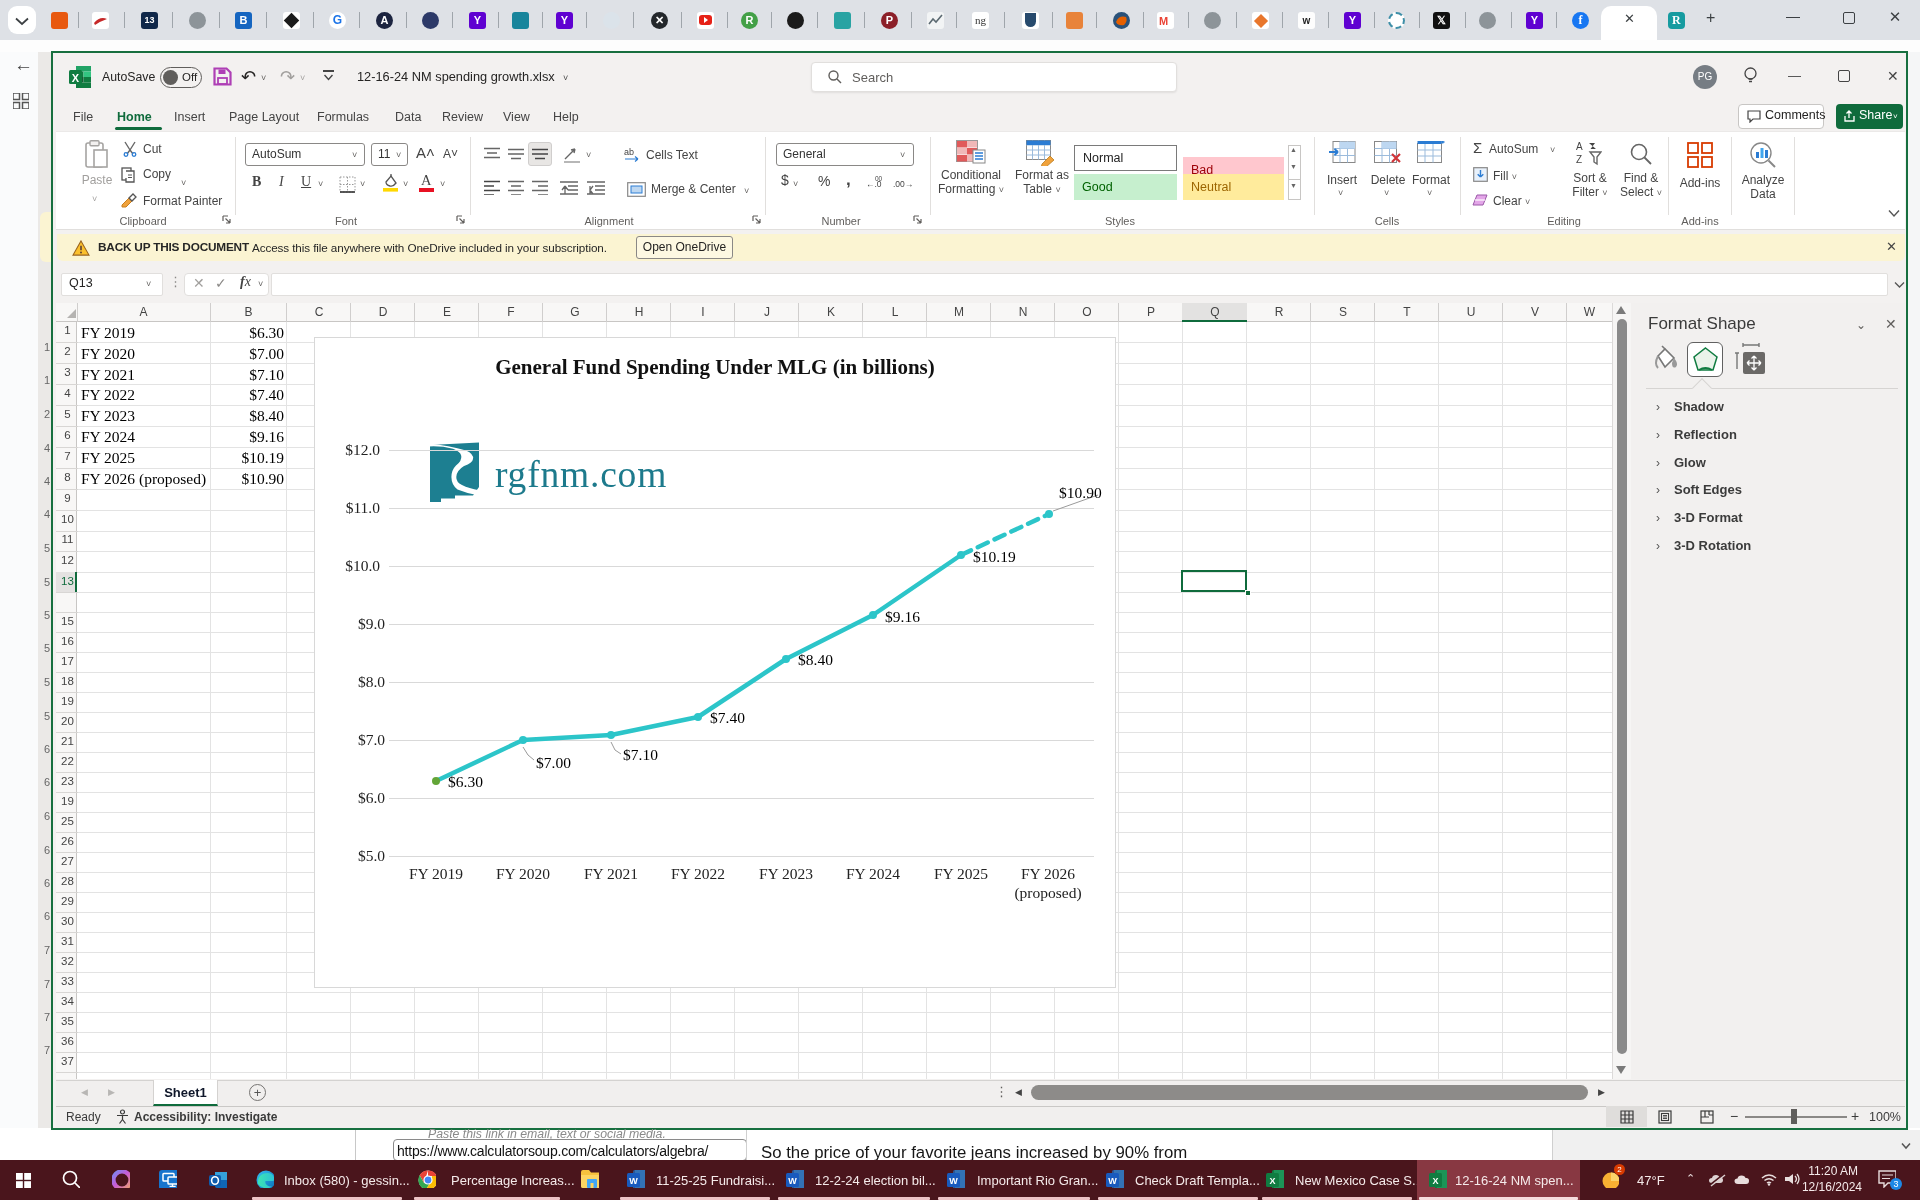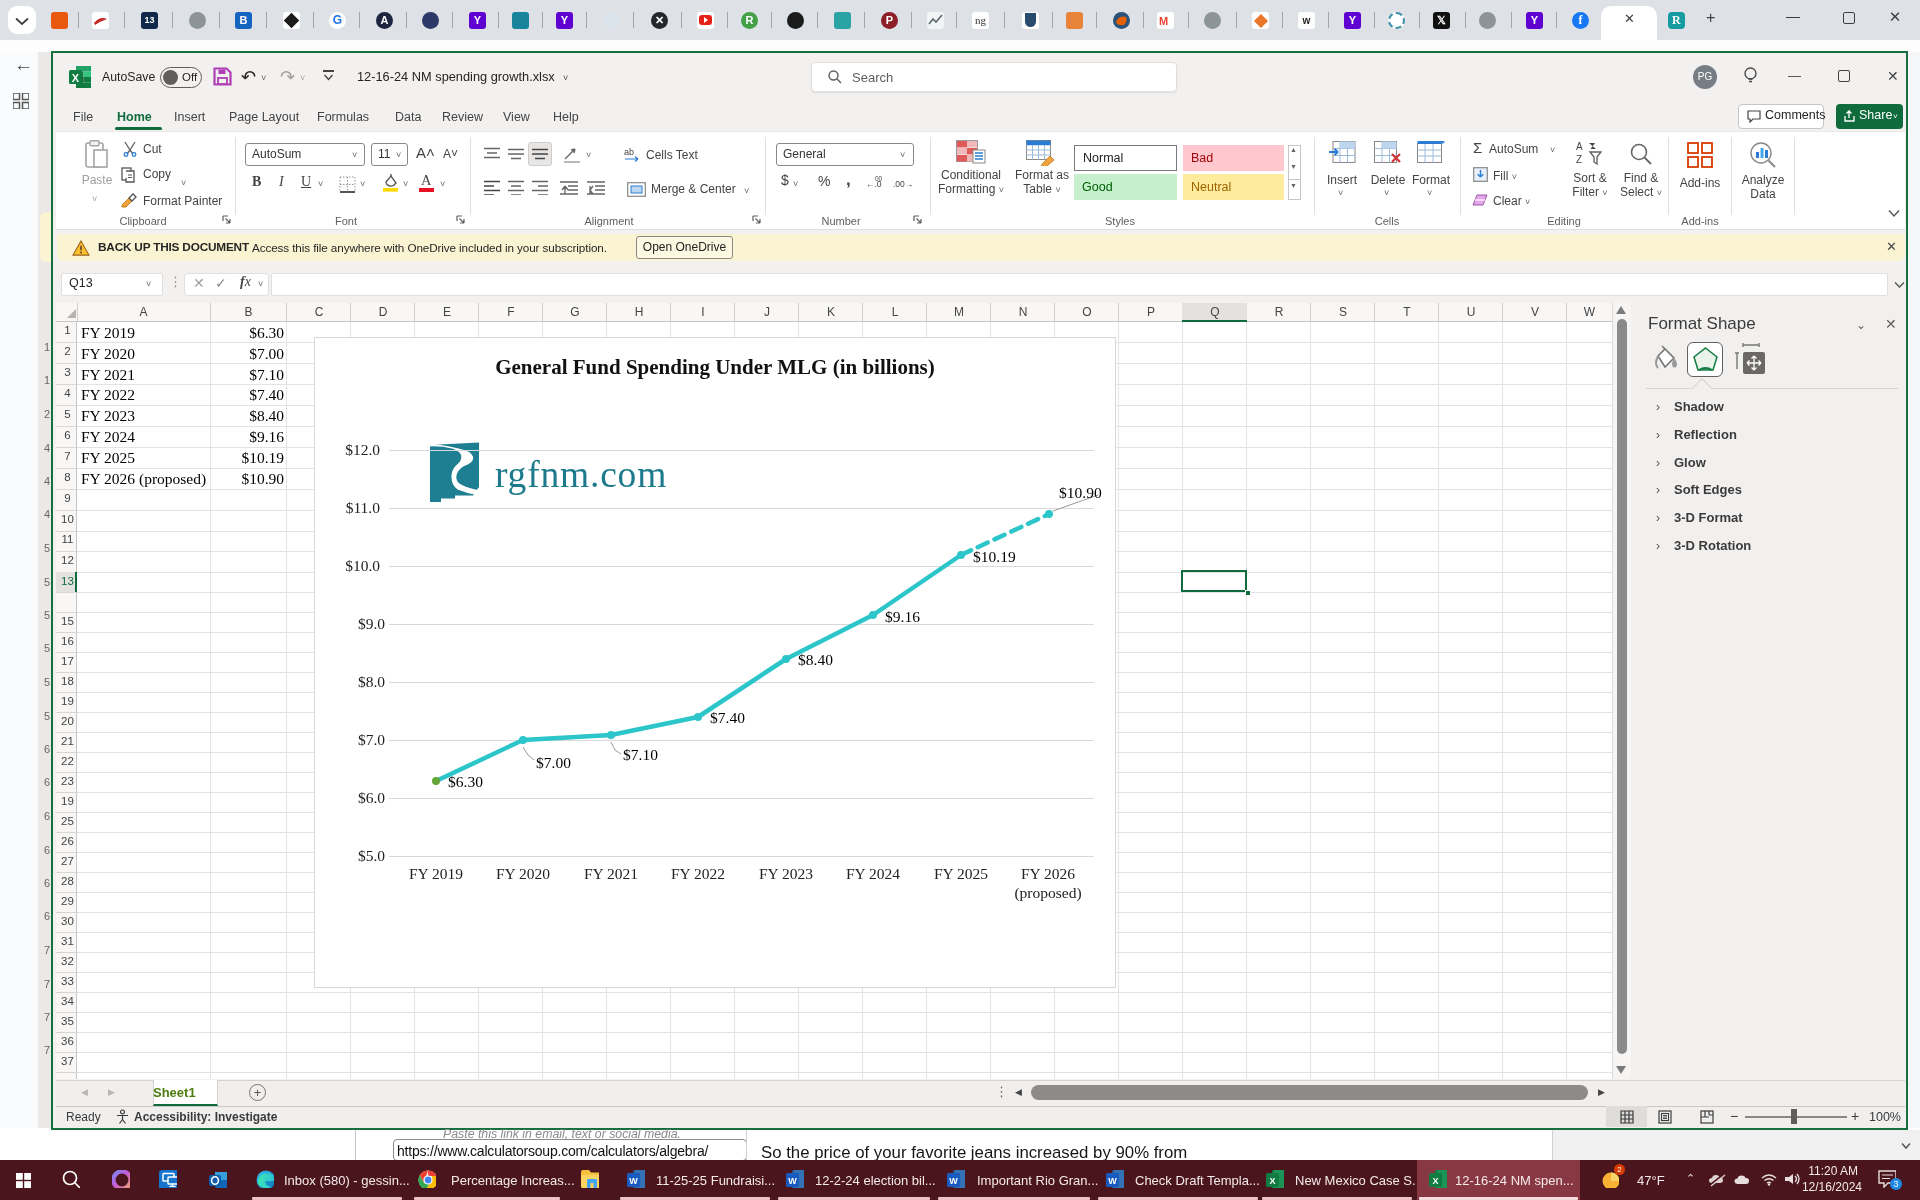--- a/index.html
+++ b/index.html
@@ -410,21 +410,21 @@
     <div class="abs rtext" style="left:938px;top:182px;width:66px;text-align:center;">Formatting <span class="chev">˅</span></div>
     <svg class="abs" style="left:1026px;top:140px" width="30" height="26" viewBox="0 0 30 26">
       <rect x="0.5" y="0.5" width="24" height="19" fill="#fff" stroke="#888" stroke-width="1"></rect>
       <path d="M0.5 5 h24 M0.5 10 h24 M0.5 15 h24 M6.5 0.5 v19 M12.5 0.5 v19 M18.5 0.5 v19" stroke="#9bbbdc" stroke-width="1"></path>
       <path d="M0.5 0.5 h24 v4.5 h-24 Z" fill="#2b7cd3"></path>
       <path d="M16 24 L24 16 L28 20 L20 27 L15 28 Z" fill="#f0a23c" stroke="#b97c20" stroke-width="0.8"></path>
     </svg>
     <div class="abs rtext" style="left:1009px;top:168px;width:66px;text-align:center;">Format as</div>
     <div class="abs rtext" style="left:1009px;top:182px;width:66px;text-align:center;">Table <span class="chev">˅</span></div>
     <div class="abs" style="left:1074px;top:145px;width:103px;height:26px;border:1.6px solid #7a7a7a;background:#fff;font-size:12.5px;color:#222;line-height:24px;padding-left:8px;">Normal</div>
-    <div class="abs" style="left:1183px;top:145px;width:101px;height:26px;background:#ffc7ce;font-size:12.5px;color:#9c0006;line-height:26px;padding-left:8px;">Bad</div>
+    <div class="abs" style="left:1183px;top:157px;width:101px;height:26px;background:#ffc7ce;font-size:12.5px;color:#9c0006;line-height:26px;padding-left:8px;">Bad</div>
     <div class="abs" style="left:1074px;top:174px;width:103px;height:26px;background:#c6efce;font-size:12.5px;color:#006100;line-height:26px;padding-left:8px;">Good</div>
     <div class="abs" style="left:1183px;top:174px;width:101px;height:26px;background:#ffeb9c;font-size:12.5px;color:#9c6500;line-height:26px;padding-left:8px;">Neutral</div>
     <div class="abs" style="left:1288px;top:145px;width:13px;height:55px;border:1px solid #c8c6c4;background:#fff;"></div>
     <div class="abs" style="left:1290px;top:146px;font-size:7px;color:#666;">▲</div>
     <div class="abs" style="left:1290px;top:163px;font-size:7px;color:#666;">▼</div>
     <div class="abs" style="left:1290px;top:182px;font-size:7px;color:#666;">▼</div>
     <div class="abs" style="left:1288px;top:179px;width:13px;height:1px;background:#c8c6c4;"></div>
     <div class="rlabel" style="left:1072px;width:96px;">Styles</div>
     <div class="rdiv" style="left:1314px;"></div>
 
@@ -821,21 +821,21 @@
     <div class="paneitem" style="top:482px;"><span class="c">›</span>Soft Edges</div>
     <div class="paneitem" style="top:510px;"><span class="c">›</span>3-D Format</div>
     <div class="paneitem" style="top:538px;"><span class="c">›</span>3-D Rotation</div>
   </div>
   <div id="sheetrow">
     <div class="abs" style="left:56px;top:1080px;width:1849px;height:26px;background:#f1efee;border-top:1px solid #d4d2d0;"></div>
     <div class="abs" style="left:81px;top:1087px;color:#b8b6b4;font-size:9px;">◀</div>
     <div class="abs" style="left:108px;top:1087px;color:#b8b6b4;font-size:9px;">▶</div>
 
     <div class="abs" style="left:153px;top:1080px;width:65px;height:26px;background:#fff;border-left:1px solid #d4d2d0;border-right:1px solid #d4d2d0;border-bottom:2.5px solid #0f6b3c;"></div>
-    <div class="abs" style="left:153px;top:1085px;width:65px;font-size:13px;font-weight:bold;color:#4d7c0f;">Sheet1</div>
+    <div class="abs" style="left:153px;top:1085px;width:65px;text-align:center;font-size:13px;font-weight:bold;color:#0f172a;">Sheet1</div>
     <div class="abs" style="left:249px;top:1084px;width:17px;height:17px;border:1.2px solid #767472;border-radius:50%;color:#555;font-size:13px;text-align:center;line-height:15px;">+</div>
     <div class="abs" style="left:995px;top:1084px;color:#605e5c;font-size:13px;">⋮</div>
     <div class="abs" style="left:1015px;top:1087px;color:#444;font-size:9px;">◀</div>
     <div class="abs" style="left:1031px;top:1085px;width:557px;height:15px;background:#8d8b89;border-radius:8px;"></div>
     <div class="abs" style="left:1598px;top:1087px;color:#444;font-size:9px;">▶</div>
   </div>
   <div id="statusbar">
     <div class="abs" style="left:56px;top:1106px;width:1849px;height:22px;background:#f1efee;border-top:1px solid #cac8c6;"></div>
     <div class="abs" style="left:66px;top:1110px;font-size:12px;color:#3b3b3b;">Ready</div>
     <svg class="abs" style="left:115px;top:1109px" width="15" height="15" viewBox="0 0 15 15">
@@ -859,21 +859,21 @@
     <div class="abs" style="left:1730px;top:1108px;font-size:14px;color:#3b3b3b;">−</div>
     <div class="abs" style="left:1745px;top:1116px;width:102px;height:1.5px;background:#8a8886;"></div>
     <div class="abs" style="left:1791px;top:1109px;width:6px;height:15px;background:#605e5c;"></div>
     <div class="abs" style="left:1851px;top:1108px;font-size:14px;color:#3b3b3b;">+</div>
     <div class="abs" style="left:1869px;top:1110px;font-size:12.5px;color:#3b3b3b;">100%</div>
   </div>
   <div id="belowwin">
     <div class="abs" style="left:52px;top:1128px;width:1856px;height:2px;background:#176f3f;"></div>
     <div class="abs" style="left:0px;top:1130px;width:1920px;height:30px;background:#fff;"></div>
     <div class="abs" style="left:355px;top:1130px;width:1px;height:30px;background:#c8c8c8;"></div>
-    <div class="abs" style="left:428px;top:1127px;width:268px;text-align:center;font-size:12.3px;font-style:italic;color:#8a8a8a;">Paste this link in email, text or social media.</div>
+    <div class="abs" style="left:428px;top:1127px;width:268px;font-size:12.3px;font-style:italic;color:#8a8a8a;">Paste this link in email, text or social media.</div>
     <div class="abs" style="left:393px;top:1139px;width:354px;height:22px;background:#fff;border:1px solid #8a8a8a;border-radius:4px;"></div>
     <div class="abs" style="left:397px;top:1143px;font-size:14px;color:#111;letter-spacing:-0.2px;">https://www.calculatorsoup.com/calculators/algebra/</div>
     <div class="abs" style="left:746px;top:1130px;width:1px;height:30px;background:#d0d0d0;"></div>
     <div class="abs" style="left:1552px;top:1130px;width:368px;height:30px;background:#f0f0f0;border-left:1px solid #cfcfcf;"></div>
     <svg class="abs" style="left:1901px;top:1142px" width="10" height="8">
       <path d="M1 1.5 L5 6 L9 1.5" stroke="#555" stroke-width="1.5" fill="none"></path>
     </svg>
     <div class="abs" style="left:761px;top:1143px;font-size:16.8px;color:#161616;">So the price of your favorite jeans increased by 90% from</div>
   </div>
   <div id="taskbar" class="abs"></div>

